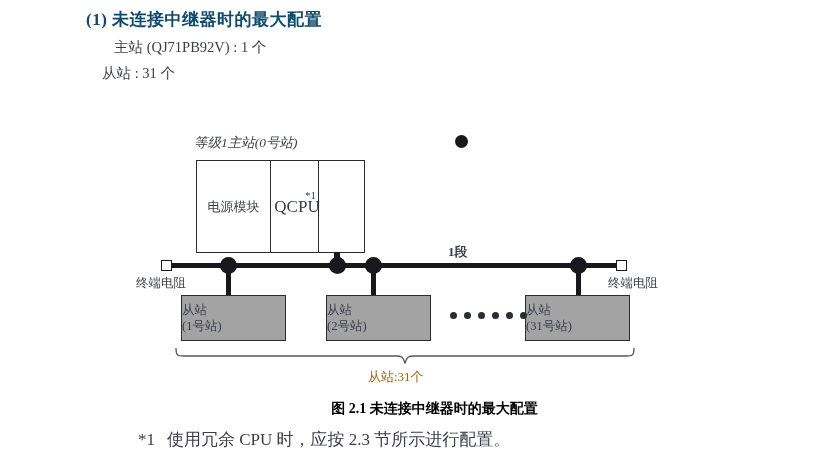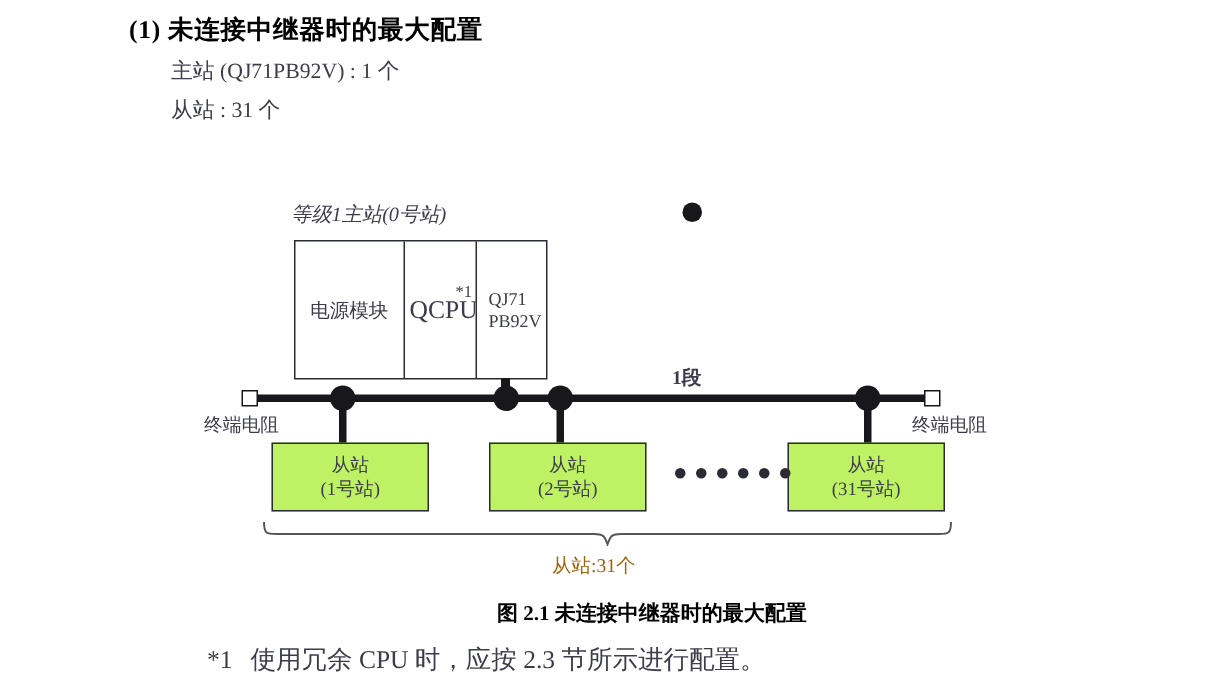--- a/index.html
+++ b/index.html
@@ -16,33 +16,33 @@
     overflow: hidden;
   }
   .abs { position: absolute; }
 
   
   #heading {
     left: 86px;
     top: 8px;
     font-size: 17px;
     font-weight: bold;
-    color: #000000;
+    color: #0c4a6e;
     letter-spacing: 0.5px;
     white-space: nowrap;
   }
   #spec-master {
     left: 114px;
     top: 38px;
     font-size: 14.5px;
     color: #3c3c4a;
     white-space: nowrap;
   }
   #spec-slave {
-    left: 114px;
+    left: 102px;
     top: 64px;
     font-size: 14.5px;
     color: #3c3c4a;
     white-space: nowrap;
   }
 
   
   #legend {
     left: 455px;
     top: 135px;
@@ -180,25 +180,25 @@
   #drop-s1 { left: 226px; }
   #drop-s2 { left: 371px; }
   #drop-s3 { left: 576px; }
 
   
   .slave-box {
     width: 105px;
     height: 46px;
     border: 1.4px solid #2b2b33;
     box-sizing: border-box;
-    background: #bef264;
+    background: #a3a3a3;
     top: 295px;
     display: flex;
     flex-direction: column;
-    align-items: center;
+    align-items: flex-start;
     justify-content: center;
     font-size: 12.5px;
     color: #3c3c4a;
     line-height: 1.28;
   }
   #slave-1 { left: 181px; }
   #slave-2 { left: 326px; }
   #slave-3 { left: 525px; }
 
   
@@ -265,26 +265,20 @@
 <div class="abs" id="master-label">等级1主站(0号站)</div>
 
 <div class="abs" id="master-box">
   <div class="cell" id="cell-power">
     <span>电源模块</span>
   </div>
   <div class="cell" id="cell-qcpu">
     <span class="qcpu-text">QCPU</span>
     <span id="footnote-mark-1">*1</span>
   </div>
-  <div class="cell" id="cell-qj71">
-    <span class="qj-text">
-      <span>QJ71</span><br>
-      <span>PB92V</span>
-    </span>
-  </div>
 </div>
 <div class="abs" id="master-drop"></div>
 
 <div class="abs" id="bus-line"></div>
 <div class="abs" id="seg-label">1段</div>
 
 <div class="abs term-square" id="term-left"></div>
 <div class="abs" id="term-left-label">终端电阻</div>
 <div class="abs term-square" id="term-right"></div>
 <div class="abs" id="term-right-label">终端电阻</div>

